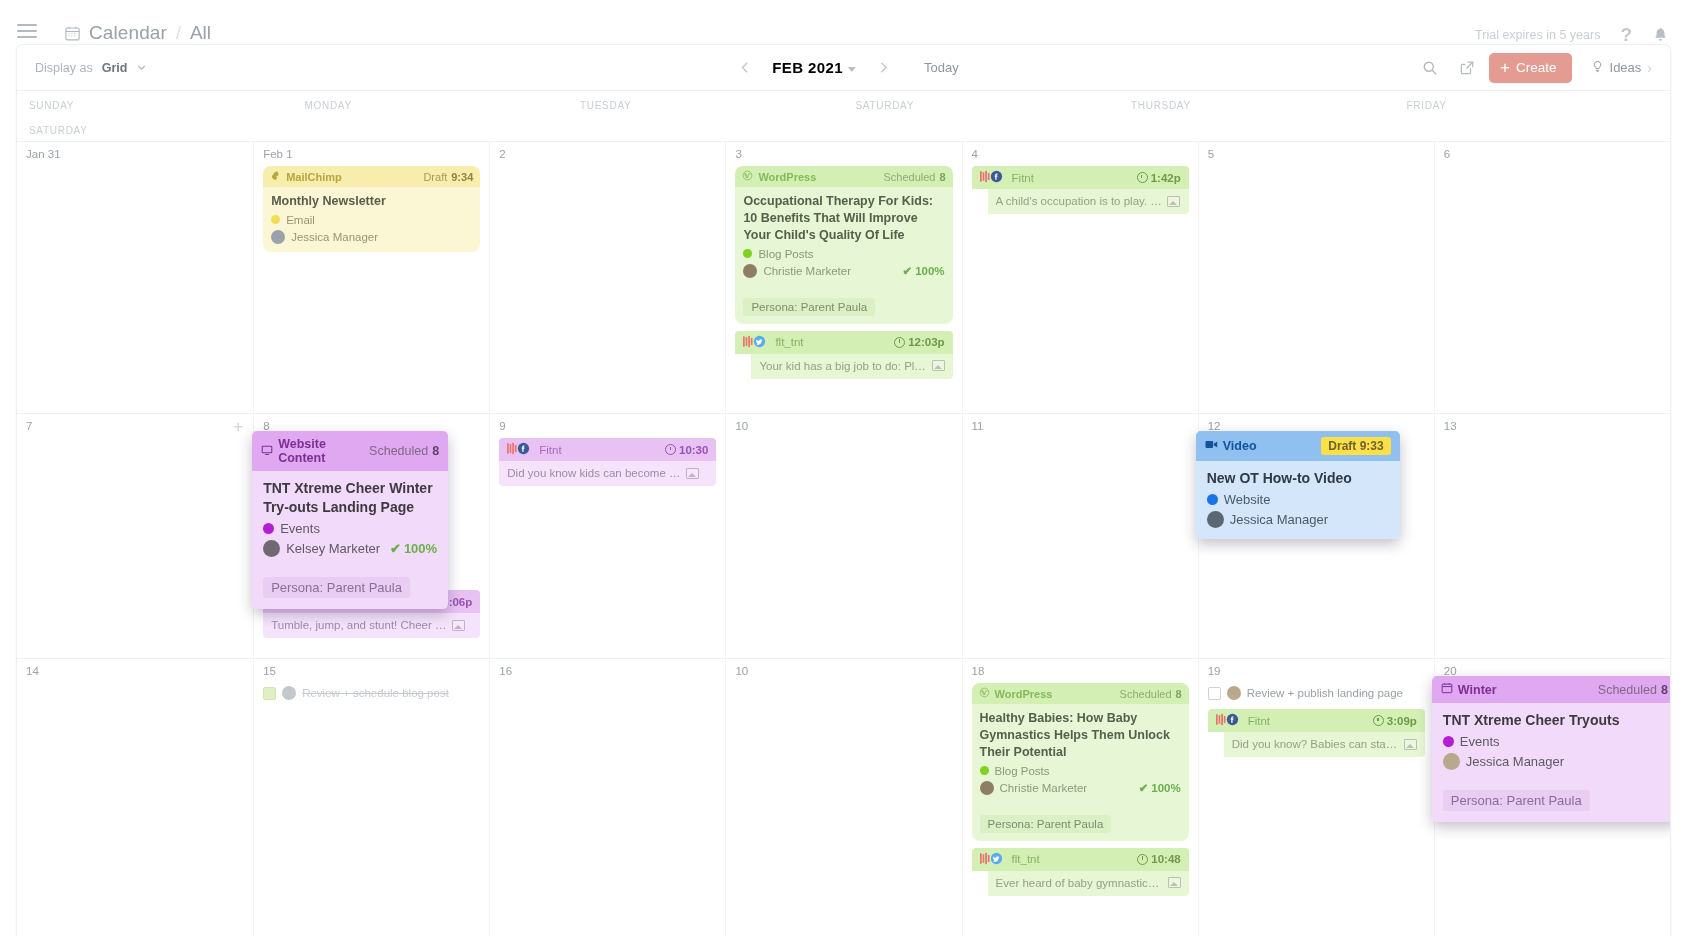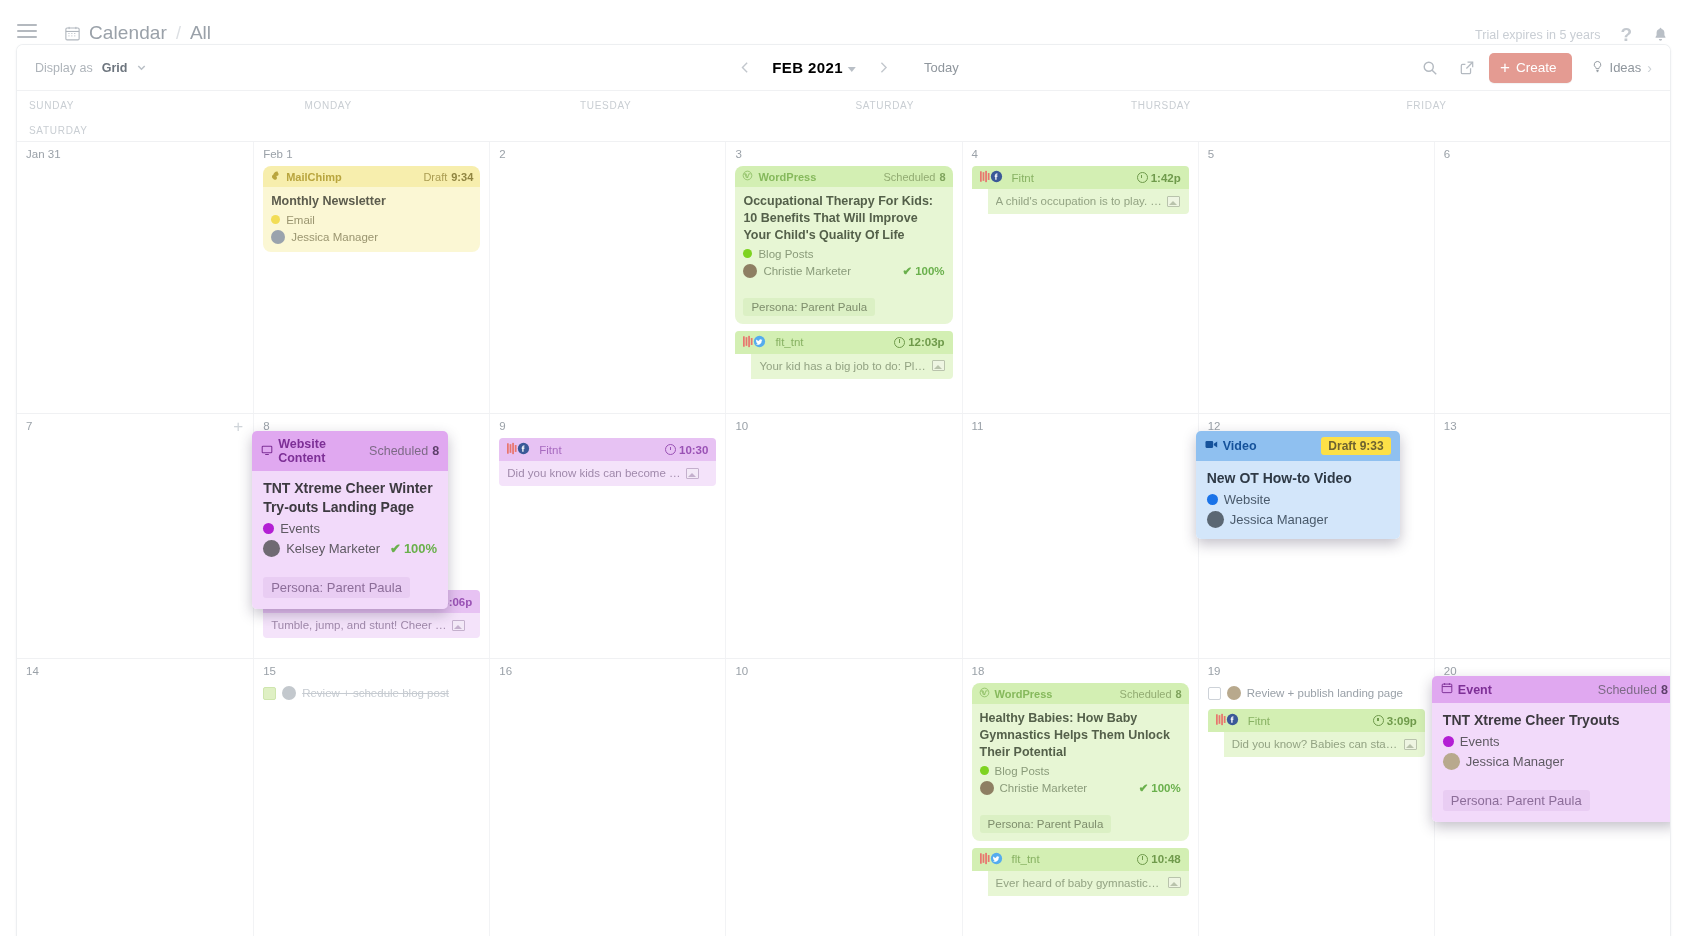--- a/index.html
+++ b/index.html
@@ -673,21 +673,21 @@
       <div class="daynum">20</div>
       <div class="elevated th-purple" style="left:-3px; top:17px; width:245px;">
         <div class="card-hd">
           <span>
             <svg width="12" height="12" viewBox="0 0 16 16" fill="none" stroke="currentColor" stroke-width="1.3">
                 <rect x="1.6" y="2.8" width="12.8" height="11.4" rx="1.1"></rect>
                 <path d="M1.6 6.1h12.8"></path>
                 <path d="M4.8 1.6v2.2M11.2 1.6v2.2"></path>
               </svg>
           </span>
-          <span>Event</span>
+          <span>Winter</span>
           <span class="hd-right">
             <span style="color:#7d6a86">Scheduled</span>
             <span style="color:#5e3f6b;font-weight:700">8</span>
           </span>
         </div>
         <div class="card-body">
           <div class="card-title" style="color:#3d3a40">TNT Xtreme Cheer Tryouts</div>
           <div class="meta-row">
             <span class="dot" style="background:#b31fd4"></span>
             <span style="color:#5f5a63">Events</span>

